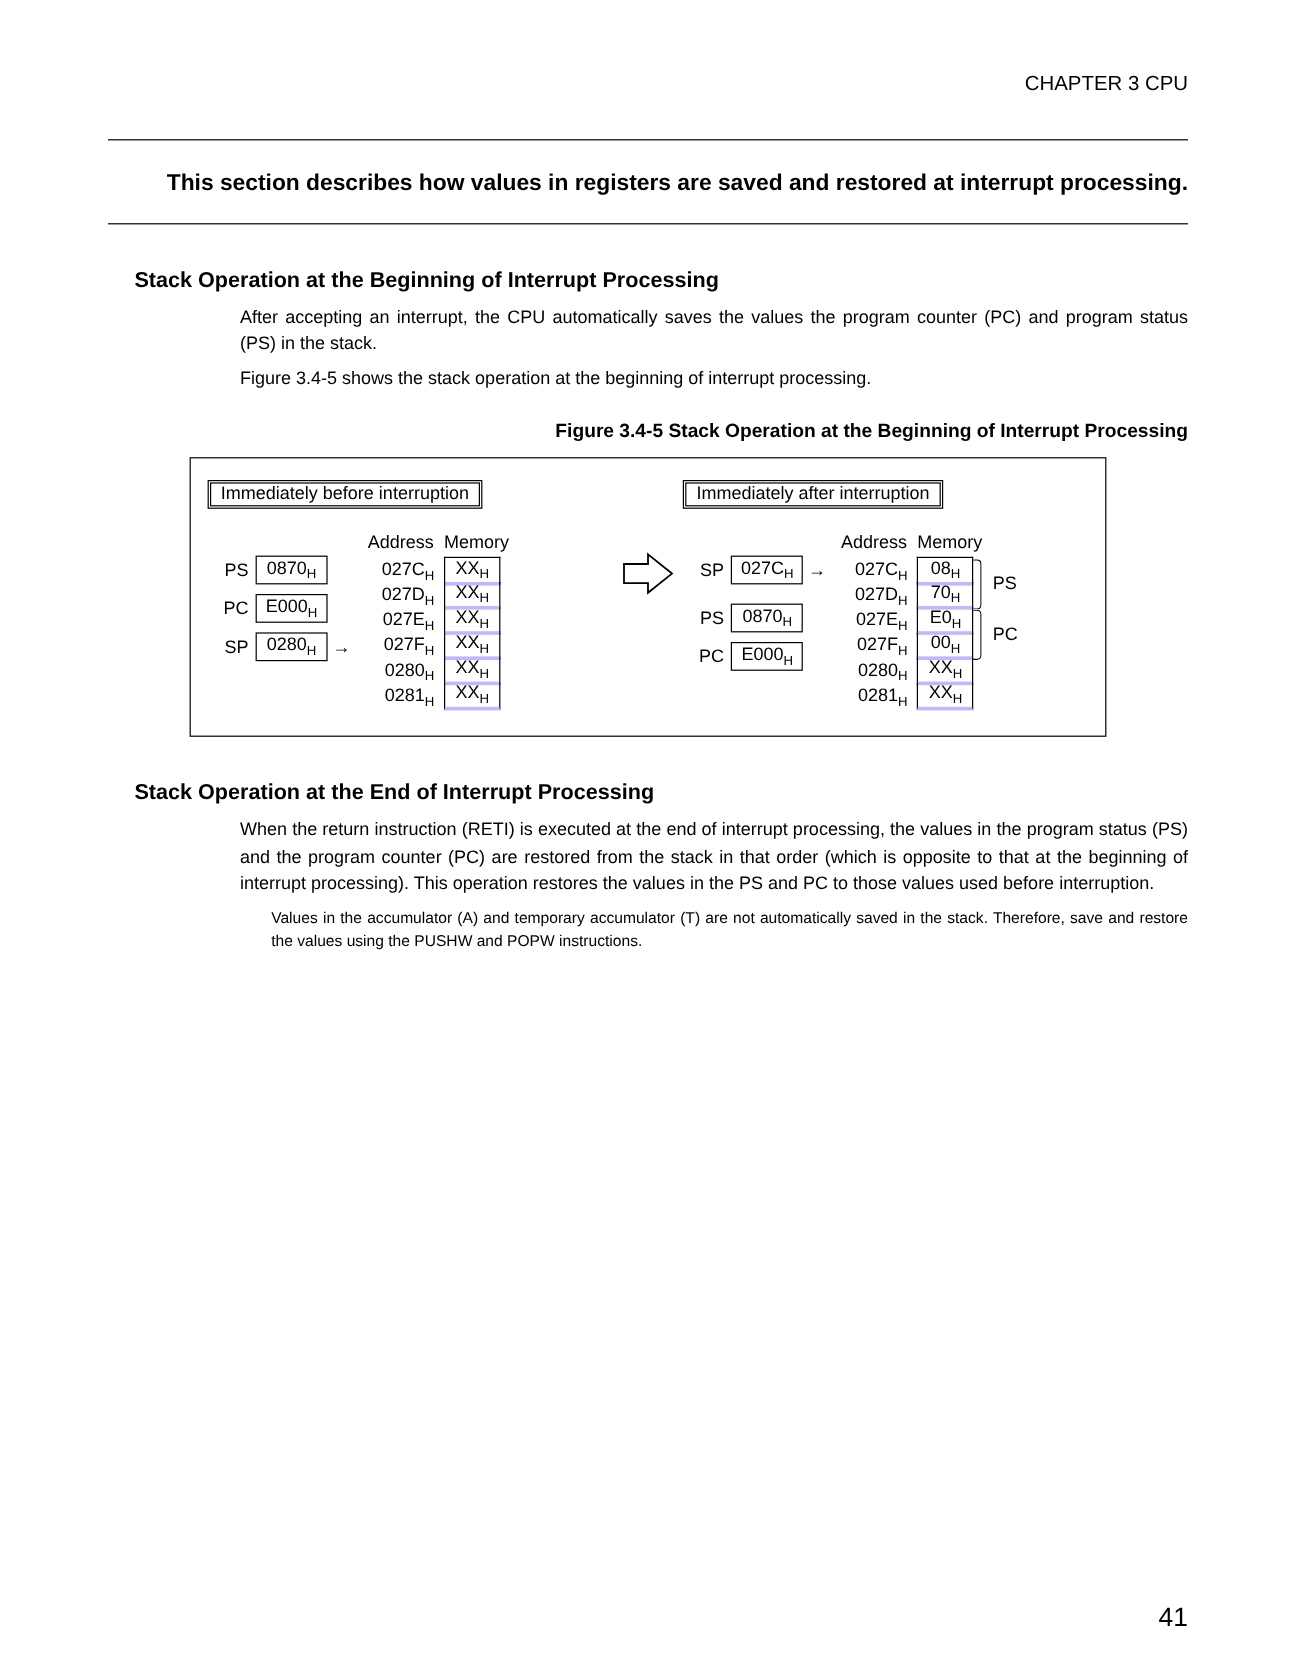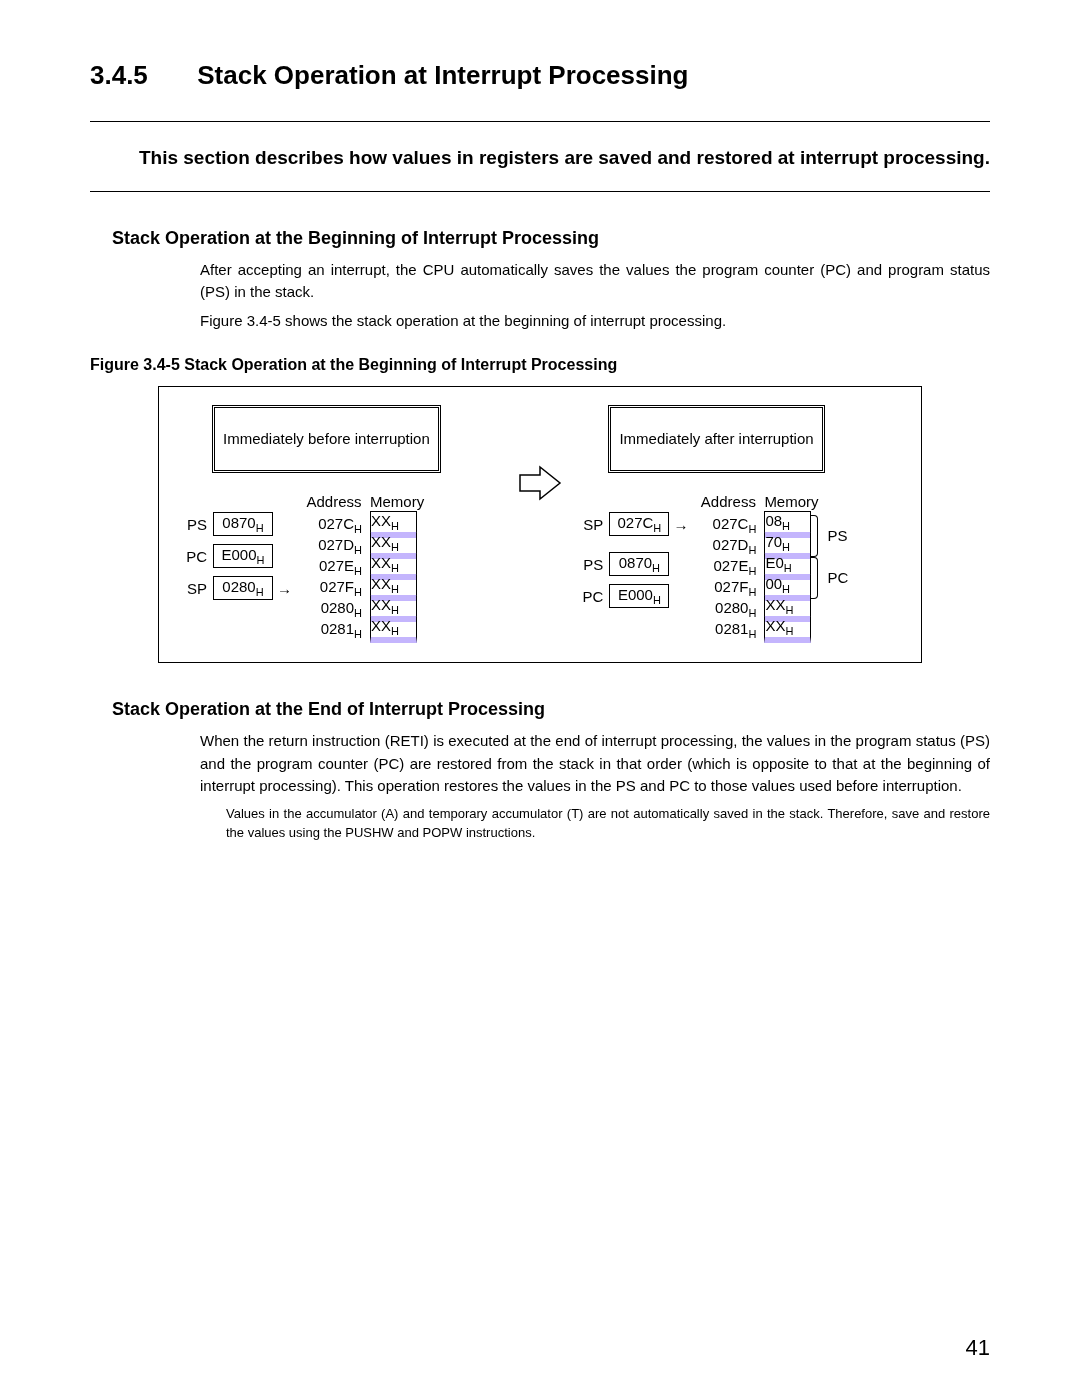--- a/index.html
+++ b/index.html
@@ -53,21 +53,21 @@
     font-size: 15px;
     margin-left: 110px;
     margin-right: 0;
     line-height: 1.5;
     text-align: justify;
   }
   .body-text p { margin: 0 0 6px 0; }
   .figure-caption {
     font-size: 16px;
     font-weight: bold;
-    text-align: left;
+    text-align: right;
     margin-top: 24px;
     margin-bottom: 12px;
   }
   .figure-box {
     border: 1.5px solid #000;
     margin: 0 68px;
     padding: 18px 14px 22px 14px;
     display: flex;
     justify-content: space-between;
     align-items: flex-start;
@@ -76,47 +76,47 @@
   .arrowcol {
     width: 8%;
     display:flex;
     align-items:center;
     justify-content:center;
     padding-top: 60px;
   }
   .state-label {
     border: 3px double #000;
     display: inline-block;
-    padding: 22px 8px;
+    padding: 0 8px;
     font-size: 15px;
     line-height: 1.2;
     margin-bottom: 20px;
-    margin-left: 39px;
   }
   .table-head {
     display: flex;
     font-size: 15px;
     margin-bottom: 4px;
   }
   .mem-table {
     display: flex;
     flex-direction: column;
   }
   .mem-row {
     display: flex;
     align-items: center;
     height: 21px;
     font-size: 15px;
   }
   .mem-addr { width: 56px; text-align: right; padding-right: 8px;}
   .mem-cell {
     border-left:1px solid #000;
     border-right:1px solid #000;
-    border-bottom:6px solid #c4b5fd;
+    border-bottom:3px solid #c4b5fd;
     width: 45px;
+    text-align: center;
   }
   .mem-cell.first { border-top:1px solid #000; }
   .reg-row {
     display:flex;
     align-items:center;
     font-size:15px;
     height: 26px;
   }
   .reg-name { width: 34px; text-align:right; padding-right:6px; }
   .reg-box {
@@ -157,25 +157,22 @@
     bottom: 36px;
     right: 90px;
     font-size: 22px;
   }
 </style>
 </head>
 <body>
 
 <div class="page">
 
-
-  <div class="section-title">
-    <span class="num">3.4.5</span>
-    <span>Stack Operation at Interrupt Processing</span>
-  </div>
+  <div class="chapter-header">CHAPTER 3  CPU</div>
+
 
   <hr class="thick">
   <div class="intro-block">This section describes how values in registers are saved and restored at interrupt processing.</div>
   <hr class="thick">
 
   <div class="subhead">Stack Operation at the Beginning of Interrupt Processing</div>
   <div class="body-text">
     <p>After accepting an interrupt, the CPU automatically saves the values the program counter (PC) and program status (PS) in the stack.</p>
     <p>Figure 3.4-5 shows the stack operation at the beginning of interrupt processing.</p>
   </div>

